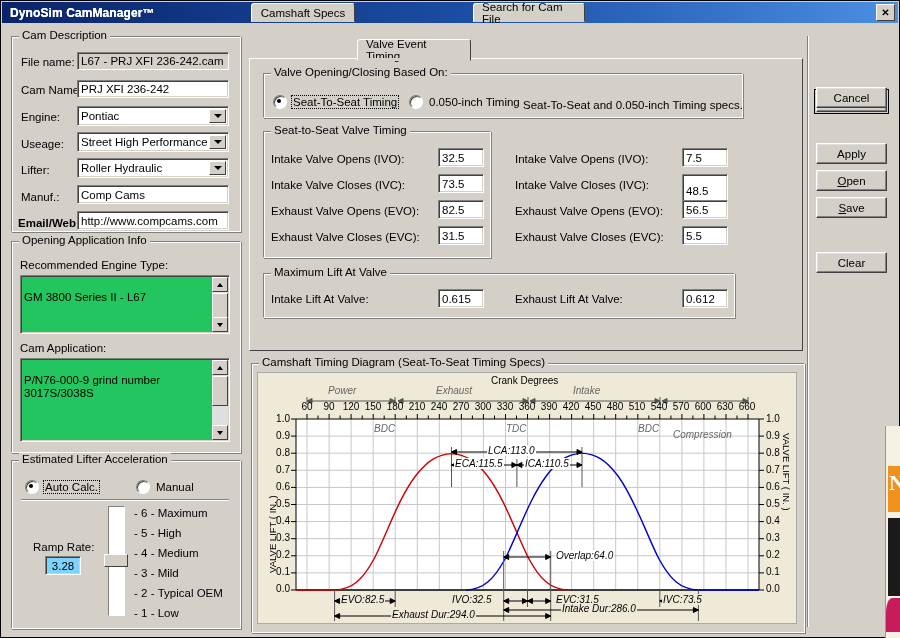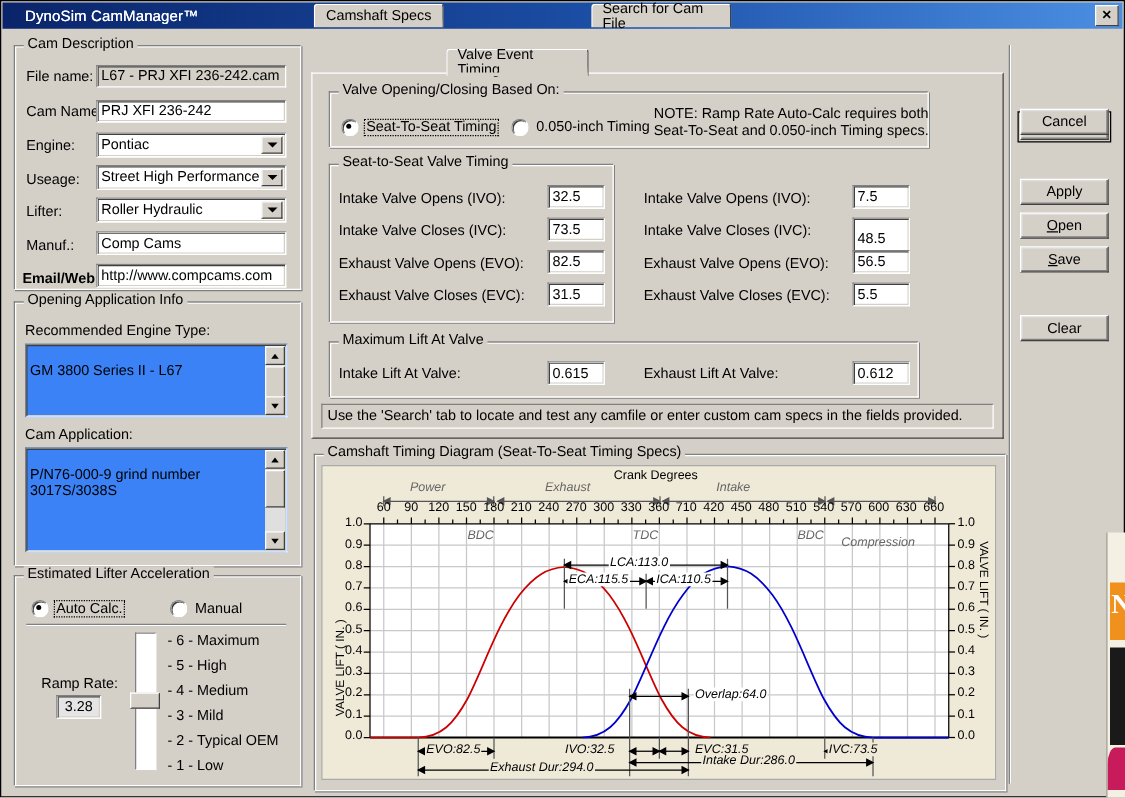--- a/index.html
+++ b/index.html
@@ -5,21 +5,21 @@
   html,body{margin:0;padding:0;background:#fff;}
   body{width:900px;height:638px;overflow:hidden;font-family:"Liberation Sans",sans-serif;}
 
   .app{position:relative;width:900px;height:638px;background:#d4d0c8;box-sizing:border-box;
        border:1px solid #000;}
 
   
   .titlebar{position:absolute;left:1px;top:1px;width:896px;height:21px;
             background:linear-gradient(to right,#0a246a 0%,#1c50a8 55%,#4b8fe2 100%);
             display:flex;align-items:center;}
-  .title-text{color:#fff;font-size:12px;font-weight:normal;padding-left:18px;letter-spacing:.1px;
+  .title-text{color:#fff;font-size:12px;font-weight:bold;padding-left:8px;letter-spacing:.1px;
               text-shadow:0 0 0 #fff;}
   .title-btns{margin-left:auto;display:flex;padding-right:3px;}
   .tbtn{width:17px;height:15px;background:#d4d0c8;border:1px solid;
         border-color:#fff #404040 #404040 #fff;display:flex;align-items:center;
         justify-content:center;font-size:10px;font-weight:bold;color:#000;line-height:1;
         font-family:"Liberation Sans",sans-serif;}
 
   
   .gbox{position:absolute;border:1px solid #fff;border-top-color:#808080;border-left-color:#808080;
         box-shadow:inset 1px 1px 0 #fff, 1px 1px 0 #808080;}
@@ -59,21 +59,21 @@
          white-space:nowrap;}
   .radio .dot{width:12px;height:12px;border-radius:50%;background:#fff;
               border:1px solid;border-color:#808080 #fff #fff #808080;
               box-shadow:inset 1px 1px 0 #404040;margin-right:5px;position:relative;
               flex:0 0 auto;}
   .radio.on .dot:after{content:"";position:absolute;left:3px;top:3px;width:4px;height:4px;
                        border-radius:50%;background:#000;}
   .radio .rl{padding:0 1px;}
   .radio.focus .rl{outline:1px dotted #000;}
 
-  .textarea{position:absolute;background:#3b82f6;border:1px solid;
+  .textarea{position:absolute;background:#22c55e;border:1px solid;
             border-color:#808080 #fff #fff #808080;
             box-shadow:inset 1px 1px 0 #404040, inset -1px -1px 0 #d4d0c8;
             font-size:11.5px;color:#000;box-sizing:border-box;padding:2px 3px;overflow:hidden;
             line-height:13px;white-space:pre-line;}
   .sbar{position:absolute;right:1px;top:1px;bottom:1px;width:16px;background:#dfdfdf;}
   .sbar .sb{position:absolute;left:0;width:16px;height:15px;background:#d4d0c8;
             border:1px solid;border-color:#fff #404040 #404040 #fff;
             display:flex;align-items:center;justify-content:center;box-sizing:border-box;}
   .sbar .up{top:0;} .sbar .dn{bottom:0;}
   .sbar .up:after{content:"";border-left:3px solid transparent;border-right:3px solid transparent;border-bottom:4px solid #000;}
@@ -183,21 +183,21 @@
     <span class="dot"></span>
     <span class="rl">Auto Calc.</span>
   </div>
   <div class="radio" style="left:135px;top:479px;">
     <span class="dot"></span>
     <span class="rl">Manual</span>
   </div>
   <div style="position:absolute;left:20px;top:498px;width:208px;height:1px;background:#808080;border-bottom:1px solid #fff;"></div>
 
   <div class="lbl" style="left:32px;top:540px;">Ramp Rate:</div>
-  <div class="field" style="left:44px;top:555px;width:36px;height:19px;justify-content:center;padding-left:0;background:#e5e5e5;">3.28</div>
+  <div class="field" style="left:44px;top:555px;width:36px;height:19px;justify-content:center;padding-left:0;background:#7dd3fc;">3.28</div>
 
   <div style="position:absolute;left:107px;top:505px;width:17px;height:110px;background:#fff;
               border:1px solid;border-color:#808080 #fff #fff #808080;box-sizing:border-box;"></div>
   <div style="position:absolute;left:103px;top:553px;width:24px;height:13px;background:#d4d0c8;
               border:1px solid;border-color:#fff #404040 #404040 #fff;box-sizing:border-box;"></div>
   <div style="position:absolute;left:127px;top:553px;width:0;height:0;border-top:6px solid transparent;
               border-bottom:6px solid transparent;border-left:7px solid #d4d0c8;"></div>
 
   <div class="lbl" style="left:133px;top:506px;">
     <span>-&nbsp;</span><span>6</span><span>&nbsp;-&nbsp;</span><span>Maximum</span>
@@ -234,21 +234,20 @@
     <span class="legend">Valve Opening/Closing Based On:</span>
   </div>
   <div class="radio on focus" style="left:272px;top:94px;">
     <span class="dot"></span>
     <span class="rl">Seat-To-Seat Timing</span>
   </div>
   <div class="radio" style="left:408px;top:94px;">
     <span class="dot"></span>
     <span class="rl">0.050-inch Timing</span>
   </div>
-  <div class="lbl" style="left:522px;top:84px;">NOTE: Ramp Rate Auto-Calc requires both</div>
   <div class="lbl" style="left:522px;top:98px;">Seat-To-Seat and 0.050-inch Timing specs.</div>
 
   <div class="gbox" style="left:262px;top:130px;width:226px;height:125px;">
     <span class="legend">Seat-to-Seat Valve Timing</span>
   </div>
   <div class="lbl" style="left:270px;top:152px;">Intake Valve Opens (IVO):</div>
   <div class="field num" style="left:437px;top:147px;width:46px;height:19px;">32.5</div>
   <div class="lbl" style="left:270px;top:178px;">Intake Valve Closes (IVC):</div>
   <div class="field num" style="left:437px;top:173px;width:46px;height:19px;">73.5</div>
   <div class="lbl" style="left:270px;top:204px;">Exhaust Valve Opens (EVO):</div>
@@ -266,21 +265,20 @@
   <div class="field num" style="left:681px;top:225px;width:46px;height:19px;">5.5</div>
 
   <div class="gbox" style="left:262px;top:272px;width:470px;height:43px;">
     <span class="legend">Maximum Lift At Valve</span>
   </div>
   <div class="lbl" style="left:270px;top:292px;">Intake Lift At Valve:</div>
   <div class="field num" style="left:437px;top:288px;width:46px;height:19px;">0.615</div>
   <div class="lbl" style="left:514px;top:292px;">Exhaust Lift At Valve:</div>
   <div class="field num" style="left:681px;top:288px;width:46px;height:19px;">0.612</div>
 
-  <div class="infostrip" style="left:256px;top:322px;width:538px;height:20px;">Use the 'Search' tab to locate and test any camfile or enter custom cam specs in the fields provided.</div>
 
   <div style="position:absolute;left:806px;top:35px;width:1px;height:591px;background:#808080;border-right:1px solid #fff;"></div>
   <div class="btn default" style="left:815px;top:58px;width:71px;height:21px;margin-top:32px;">OK</div>
   <div class="btn" style="left:815px;top:86px;width:71px;height:21px;">Cancel</div>
   <div class="btn" style="left:815px;top:142px;width:71px;height:21px;">Apply</div>
   <div class="btn" style="left:815px;top:169px;width:71px;height:21px;">
     <span><u>O</u>pen</span>
   </div>
   <div class="btn" style="left:815px;top:196px;width:71px;height:21px;">
     <span><u>S</u>ave</span>
@@ -521,21 +519,21 @@
     <div class="tick" style="left:60px;top:28px;width:22px;">90</div>
     <div class="tick" style="left:82px;top:28px;width:22px;">120</div>
     <div class="tick" style="left:104px;top:28px;width:22px;">150</div>
     <div class="tick" style="left:126px;top:28px;width:22px;">180</div>
     <div class="tick" style="left:148px;top:28px;width:22px;">210</div>
     <div class="tick" style="left:170px;top:28px;width:22px;">240</div>
     <div class="tick" style="left:192px;top:28px;width:22px;">270</div>
     <div class="tick" style="left:214px;top:28px;width:22px;">300</div>
     <div class="tick" style="left:236px;top:28px;width:22px;">330</div>
     <div class="tick" style="left:258px;top:28px;width:22px;">360</div>
-    <div class="tick" style="left:280px;top:28px;width:22px;">710</div>
+    <div class="tick" style="left:280px;top:28px;width:22px;">390</div>
     <div class="tick" style="left:302px;top:28px;width:22px;">420</div>
     <div class="tick" style="left:324px;top:28px;width:22px;">450</div>
     <div class="tick" style="left:346px;top:28px;width:22px;">480</div>
     <div class="tick" style="left:368px;top:28px;width:22px;">510</div>
     <div class="tick" style="left:390px;top:28px;width:22px;">540</div>
     <div class="tick" style="left:412px;top:28px;width:22px;">570</div>
     <div class="tick" style="left:434px;top:28px;width:22px;">600</div>
     <div class="tick" style="left:456px;top:28px;width:22px;">630</div>
     <div class="tick" style="left:478px;top:28px;width:22px;">660</div>
 

